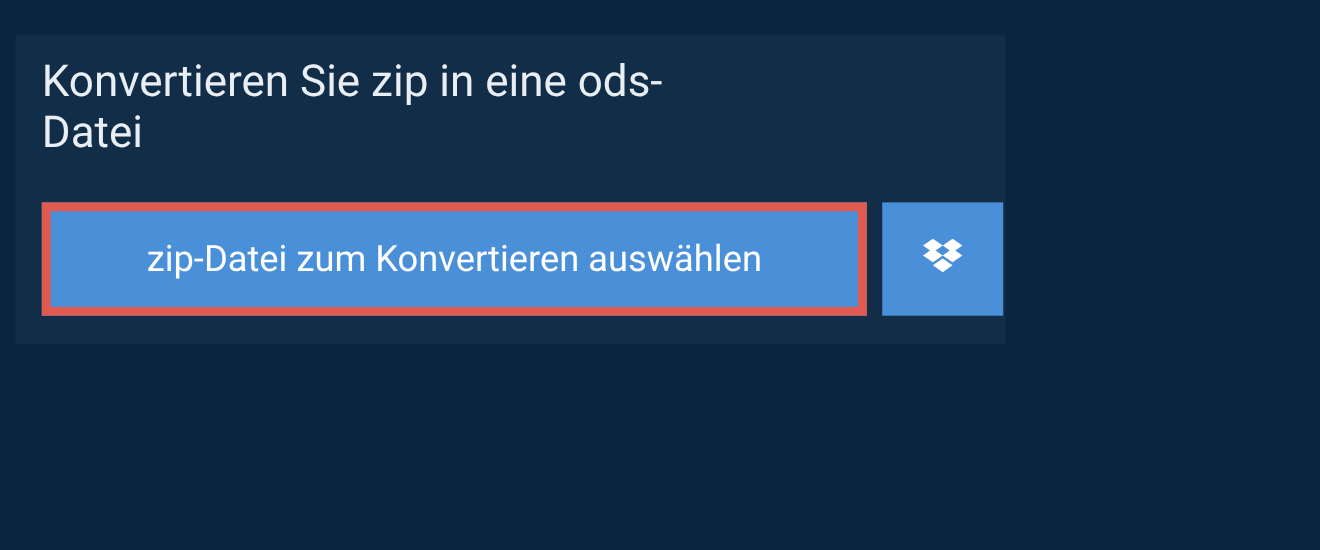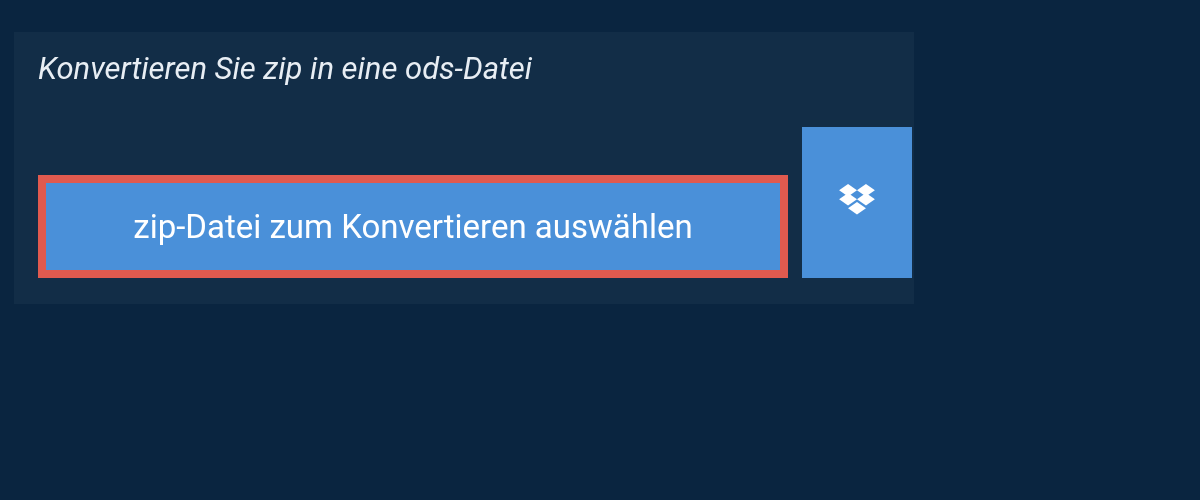--- a/index.html
+++ b/index.html
@@ -22,40 +22,38 @@
       background: #122d47;
       padding: 0;
     }
     .title-bar {
       background: #122d47;
       padding: 18px 24px 18px 24px;
       width: 640px;
     }
     .title {
       color: #e8eef4;
-      font-size: 31px;
+      font-size: 40px;
       font-weight: 400;
-      font-style: italic;
     }
     .action-row {
       display: flex;
       align-items: stretch;
       gap: 14px;
       padding: 22px 24px 26px 24px;
     }
     .select-button {
       flex: 0 0 750px;
       background: #4a90d9;
       border: 8px solid #e05a4f;
       padding: 24px 12px;
       display: flex;
       align-items: center;
       justify-content: center;
       cursor: pointer;
-      margin-top: 48px;
     }
     .select-button-label {
       color: #ffffff;
       font-size: 33px;
       font-weight: 400;
     }
     .dropbox-button {
       flex: 0 0 110px;
       background: #4a90d9;
       display: flex;

